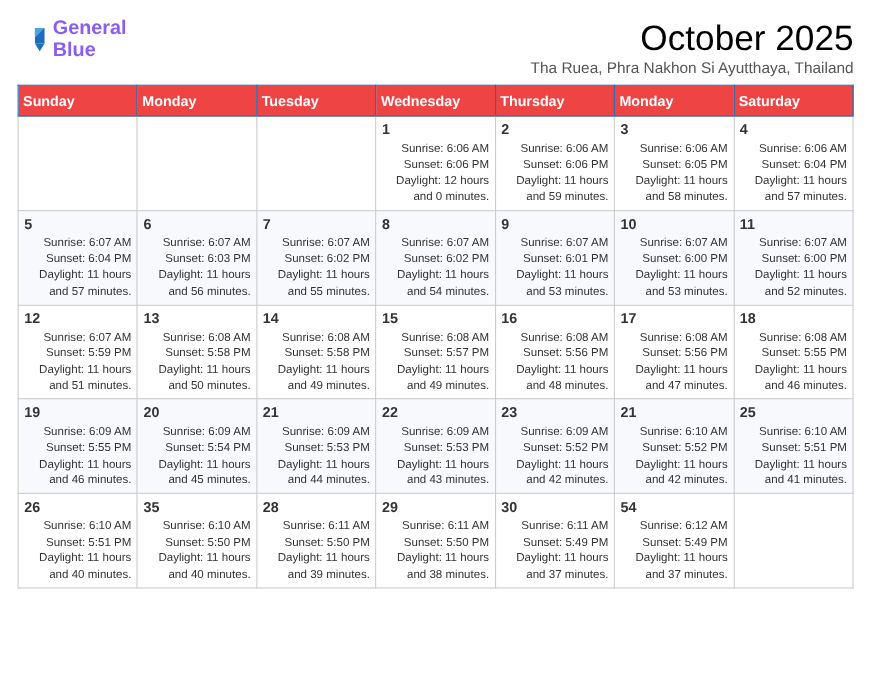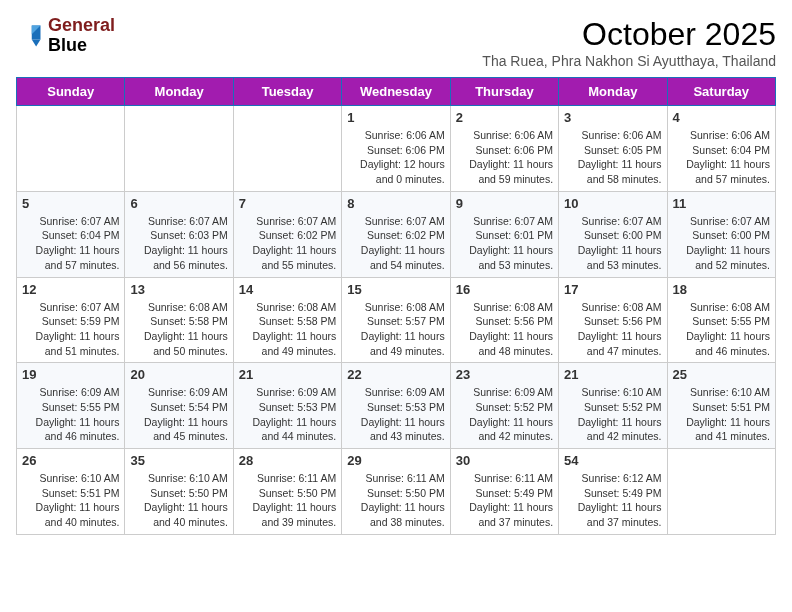--- a/index.html
+++ b/index.html
@@ -19,22 +19,22 @@
     .logo {
       display: flex;
       align-items: center;
       gap: 4px;
     }
     .logo-text {
       font-size: 18px;
       font-weight: bold;
       line-height: 1.1;
     }
-    .logo-general { color: #7f1d1d; text-align: right; }
-    .logo-blue { color: #000000; }
+    .logo-general { color: #8b5cf6; text-align: right; }
+    .logo-blue { color: #8b5cf6; }
     .logo-icon {
       width: 28px;
       height: 28px;
     }
     .title-block {
       text-align: right;
     }
     .month-title {
       font-size: 32px;
       font-weight: normal;
@@ -44,26 +44,26 @@
       font-size: 14px;
       color: #555;
       margin-left: 20px;
     }
     .calendar {
       width: 100%;
       border-collapse: collapse;
       border: 1px solid #ccc;
     }
     .calendar th {
-      background: #a21caf;
+      background: #ef4444;
       color: #fff;
       font-size: 13px;
       font-weight: bold;
       padding: 6px 4px;
-      text-align: center;
+      text-align: left;
       border: 1px solid #1a6fba;
     }
     .calendar td {
       border: 1px solid #ccc;
       vertical-align: top;
       padding: 4px 5px;
       width: 108px;
       min-height: 80px;
       font-size: 11px;
       color: #333;

